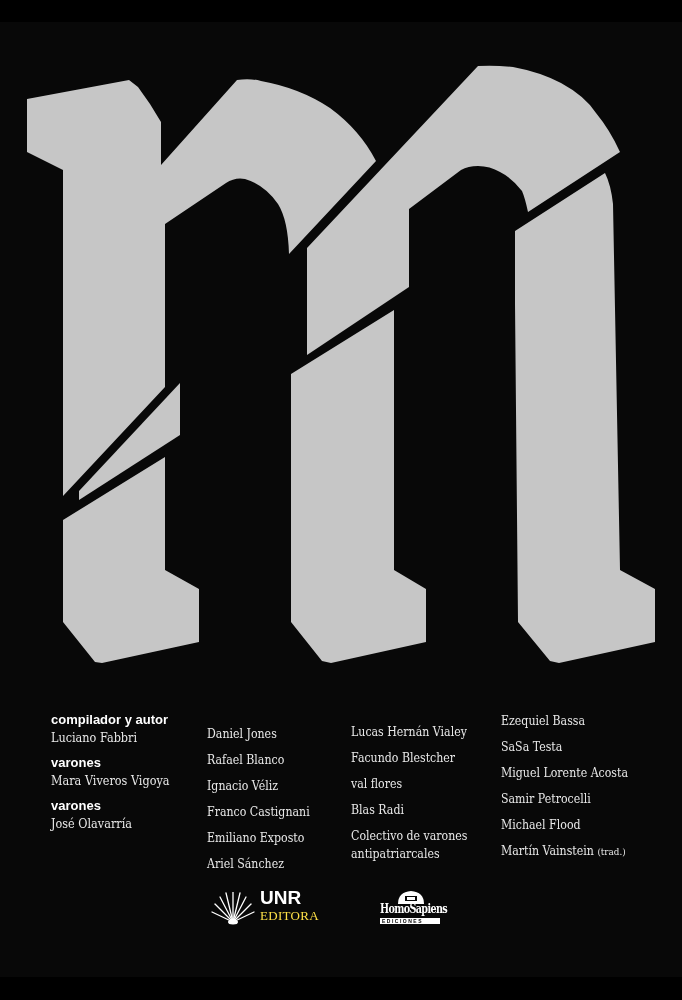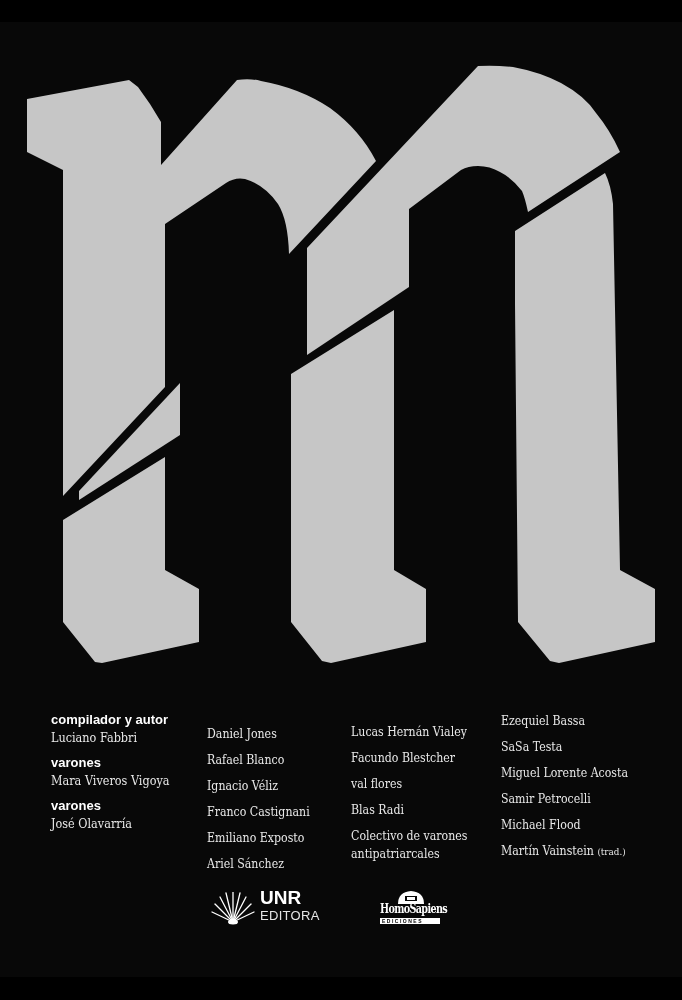--- a/index.html
+++ b/index.html
@@ -40,22 +40,22 @@
     .col-2 { left: 351px; top: 11px; }
     .col-3 { left: 501px; top: 0; }
     .trad { font-size: 10px; }
     .logos { position: absolute; top: 888px; left: 0; width: 682px; height: 40px; }
     .unr-logo { position: absolute; left: 210px; top: 0; width: 120px; height: 40px; }
     .unr-word {
       position: absolute; left: 50px; top: 0; font-family: "Liberation Sans", sans-serif;
       font-weight: bold; font-size: 19px; color: #ffffff; line-height: 20px;
     }
     .unr-sub {
-      position: absolute; left: 50px; top: 21px; font-family: Liberation Sans, sans-serif;
-      font-size: 13px; color: #e5e5e5; line-height: 14px; letter-spacing: 0.3px;
+      position: absolute; left: 50px; top: 21px; font-family: Liberation Serif, serif;
+      font-size: 13px; color: #fde047; line-height: 14px; letter-spacing: 0.3px;
     }
     .hs-logo { position: absolute; left: 380px; top: 2px; width: 75px; height: 36px; }
     .hs-word {
       position: absolute; left: 0; top: 12px; font-family: "DejaVu Serif", serif; font-weight: bold;
       font-size: 12px; color: #ffffff; letter-spacing: -0.8px; white-space: nowrap;
       transform: scaleX(0.8); transform-origin: left center;
     }
     .hs-sub {
       position: absolute; left: 0; top: 28px; width: 60px; height: 6px; background: #ffffff;
       color: #000; font-family: "Liberation Sans", sans-serif; font-size: 5px; line-height: 6px;

